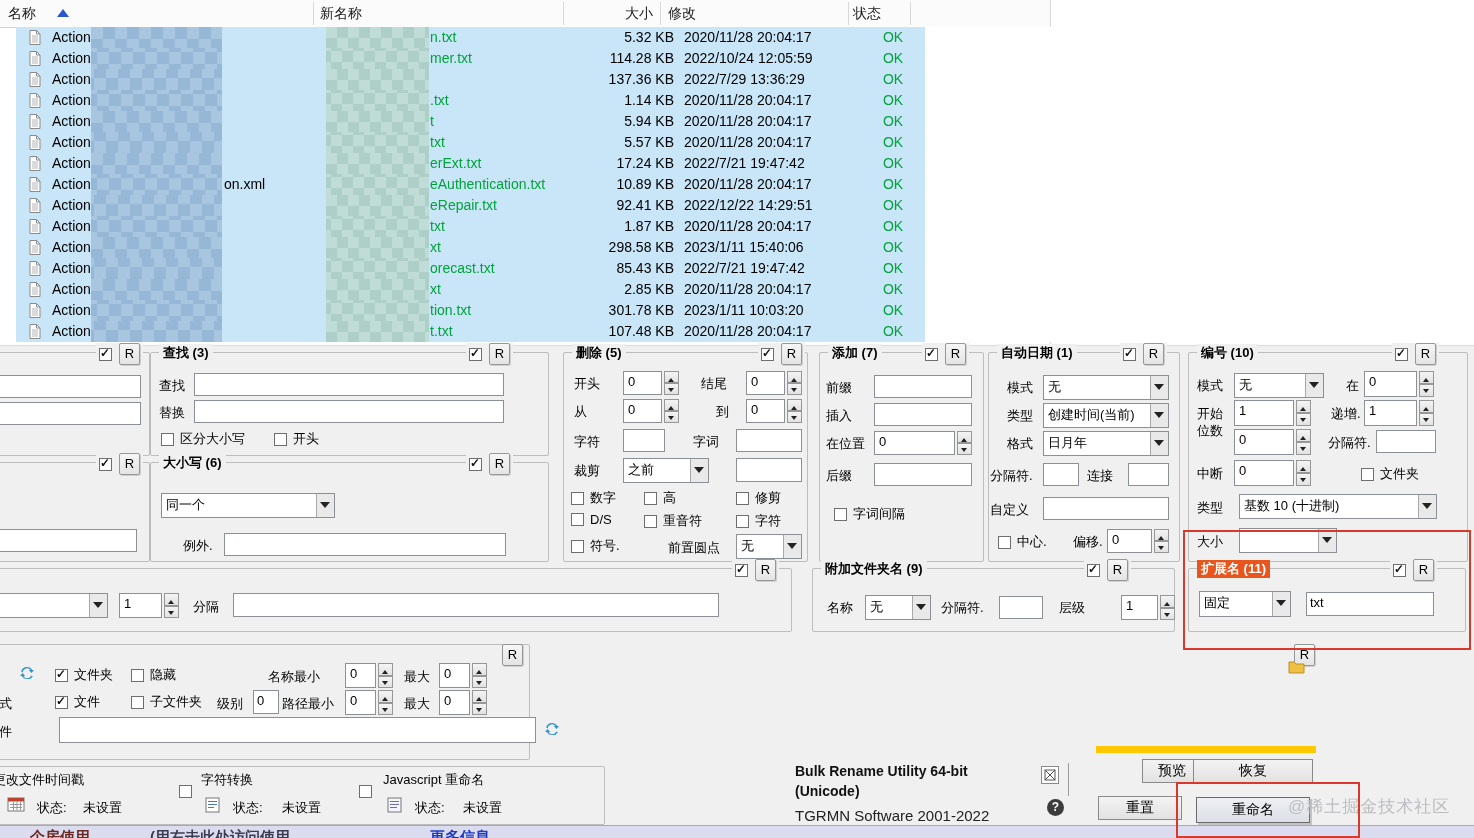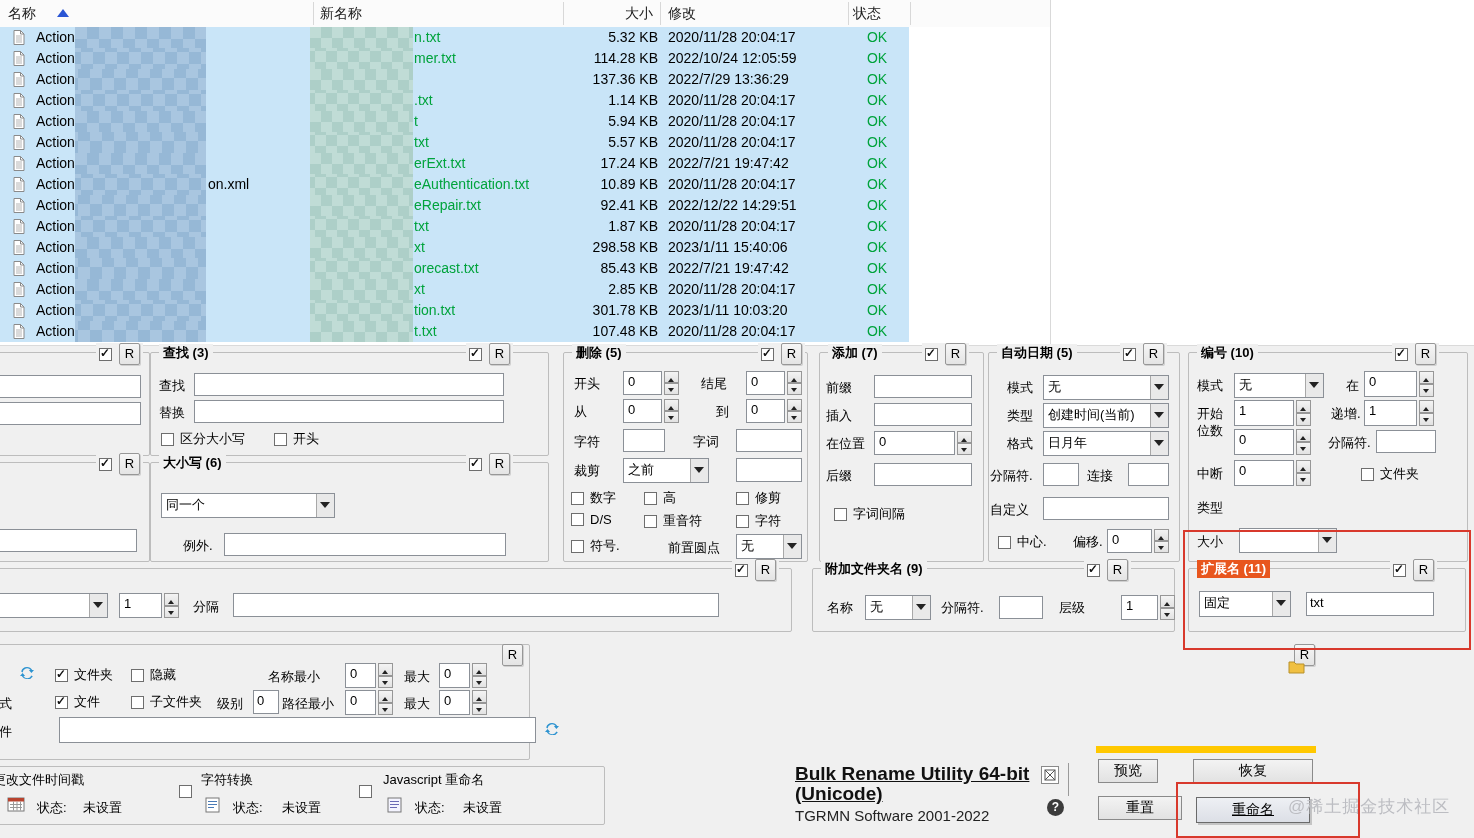--- a/index.html
+++ b/index.html
@@ -5,21 +5,21 @@
   html,body{margin:0;padding:0;background:#e8e8e8;}
   #app{position:relative;width:1474px;height:838px;overflow:hidden;background:#f0f0f0;
        font-family:"Liberation Sans",sans-serif;font-size:13px;color:#000;}
   
   .filelist{position:absolute;left:0;top:0;width:1474px;height:345px;background:#fff;overflow:hidden;}
   .fl-inner{position:absolute;left:0;top:0;width:1050px;height:345px;border-right:1px solid #d9d9d9;}
   .fl-header{position:absolute;left:0;top:0;width:1050px;height:27px;background:#fbfbfb;border-bottom:1px solid #d2d2d2;}
   .hcell{position:absolute;top:5px;font-size:14px;color:#1a1a1a;white-space:nowrap;}
   .hdiv{position:absolute;top:2px;width:1px;height:23px;background:#d8d8d8;}
   .sort-arrow{position:absolute;left:57px;top:9px;width:0;height:0;border-left:6px solid transparent;border-right:6px solid transparent;border-bottom:8px solid #2a55d4;}
-  #fl-rows{position:absolute;left:0;top:27px;width:1050px;height:318px;padding-left:40px;}
+  #fl-rows{position:absolute;left:16px;top:27px;width:1050px;height:318px;padding-left:40px;}
   .fl-row{position:absolute;left:0;width:1050px;height:21px;
           background:linear-gradient(90deg,#c9e5f8 0,#c9e5f8 909px,#fff 909px);}
   .fcell{position:absolute;top:0;line-height:21px;font-size:14px;white-space:nowrap;}
   .doc-ico{position:absolute;left:13px;top:3px;}
   .fname{left:36px;color:#000;}
   .fnsuf{left:208px;color:#000;}
   .fnew{left:414px;color:#00a33c;}
   .fsize{left:552px;width:106px;text-align:right;color:#000;}
   .fdate{left:668px;color:#000;}
   .fok{left:845px;width:64px;text-align:center;color:#00a33c;}
@@ -57,27 +57,27 @@
   .dd-btn{width:17px;background:#e9e9e9;border-left:1px solid #a8a8a8;position:relative;flex:none;}
   .dd-btn::after{content:"";position:absolute;left:3px;top:8px;border:5px solid transparent;border-top:6px solid #222;}
   .spin{position:absolute;display:flex;box-sizing:border-box;}
   .sp-val{background:#fff;border:1px solid #8b9097;flex:1;font-size:13px;padding:2px 4px;box-sizing:border-box;}
   .sp-btns{width:15px;display:flex;flex-direction:column;margin-left:2px;flex:none;}
   .sp-b{flex:1;background:linear-gradient(#f4f4f4,#e2e2e2);border:1px solid #979797;position:relative;}
   .sp-b.up::after{content:"";position:absolute;left:3px;top:3px;border:3px solid transparent;border-bottom:4px solid #222;}
   .sp-b.dn::after{content:"";position:absolute;left:3px;top:4px;border:3px solid transparent;border-top:4px solid #222;}
   .btn{position:absolute;background:linear-gradient(#f3f3f3,#e2e2e2);border:1px solid #8a8a8a;
        font-size:14px;text-align:center;box-sizing:border-box;display:flex;align-items:center;justify-content:center;}
-  .btn.primary{border:1px solid #6a6a6a;box-shadow:2px 2px 0 rgba(0,0,0,0.18);background:linear-gradient(#eef0f4,#dcdfe6);text-decoration:underline;}
+  .btn.primary{border:1px solid #6a6a6a;box-shadow:2px 2px 0 rgba(0,0,0,0.18);background:linear-gradient(#eef0f4,#dcdfe6);}
   .ico{position:absolute;display:inline-block;line-height:0;}
   .help-ico{position:absolute;width:17px;height:17px;border-radius:50%;background:#3c3c3c;color:#fff;
             font-size:12px;font-weight:bold;text-align:center;line-height:17px;}
   .vline{position:absolute;width:1px;background:#9a9a9a;}
   
-  .about1{position:absolute;font-weight:bold;font-size:19px;color:#111;white-space:nowrap;text-decoration:underline;}
+  .about1{position:absolute;font-weight:bold;font-size:14px;color:#111;white-space:nowrap;}
   .about3{position:absolute;font-size:15px;color:#222;white-space:nowrap;}
   
   .annot{position:absolute;border:2px solid #d8392c;pointer-events:none;z-index:60;}
   .ybar{position:absolute;background:#FFC800;z-index:40;}
   .watermark{position:absolute;font-size:17px;color:#bcbdc2;letter-spacing:1px;z-index:70;white-space:nowrap;}
   
   .statusbar{position:absolute;left:0;top:825px;width:1474px;height:13px;background:#dbdcef;
              border-top:1px solid #a6a6c0;overflow:hidden;z-index:30;}
   .sb-frag{position:absolute;top:2px;font-size:15px;font-weight:bold;white-space:nowrap;}
 </style>
@@ -487,21 +487,21 @@
       </span>
     <span class="lbl" style="left:6px;top:114px">后缀</span>
     <span class="inp" style="left:54px;top:110px;width:98px;height:23px"></span>
     <span class="cb-row" style="left:14px;top:152px">
         <span class="cbx"></span>
         <span>字词间隔</span>
       </span>
   </div>
 
   <div class="gb" style="left:988px;top:352px;width:190px;height:208px">
-    <span class="gb-title">自动日期 (5)</span>
+    <span class="gb-title">自动日期 (1)</span>
     <span class="gb-ctrl" style="right:12px">
       <span class="cbx on"></span>
       <span class="rbtn">R</span>
     </span>
     <span class="lbl" style="left:18px;top:26px">模式</span>
     <span class="dd" style="left:54px;top:22px;width:126px;height:25px">
         <span class="dd-val">无</span>
         <span class="dd-btn"></span>
       </span>
     <span class="lbl" style="left:18px;top:54px">类型</span>
@@ -585,20 +585,24 @@
         <span class="sp-btns">
           <span class="sp-b up"></span>
           <span class="sp-b dn"></span>
         </span>
       </span>
     <span class="cb-row" style="left:172px;top:112px">
         <span class="cbx"></span>
         <span>文件夹</span>
       </span>
     <span class="lbl" style="left:8px;top:146px">类型</span>
+    <span class="dd" style="left:50px;top:141px;width:198px;height:25px">
+        <span class="dd-val">基数 10 (十进制)</span>
+        <span class="dd-btn"></span>
+      </span>
     <span class="lbl" style="left:8px;top:180px">大小</span>
     <span class="dd" style="left:50px;top:175px;width:98px;height:25px">
         <span class="dd-val"></span>
         <span class="dd-btn"></span>
       </span>
   </div>
 
   <div class="gb" style="left:-40px;top:568px;width:830px;height:62px">
     <span class="gb-ctrl" style="right:12px">
       <span class="cbx on"></span>
@@ -756,26 +760,31 @@
   <div class="about1" style="left:795px;top:783px">(Unicode)</div>
   <div class="about3" style="left:795px;top:807px">TGRMN Software 2001-2022</div>
   <span class="ico" style="left:1041px;top:766px"><svg width="18" height="18" viewBox="0 0 18 18">
         <rect x="0.5" y="0.5" width="17" height="17" fill="#fff" stroke="#8a8a8a"></rect>
         <rect x="4" y="4" width="10" height="10" fill="none" stroke="#555"></rect>
         <path d="M4 4l10 10M14 4L4 14" stroke="#555"></path>
       </svg></span>
   <span class="vline" style="left:1068px;top:763px;height:33px"></span>
   <span class="help-ico" style="left:1047px;top:799px">?</span>
 
-  <div class="btn" style="left:1098px;top:759px;width:60px;height:24px">预览</div>
+  <div class="btn" style="left:1142px;top:759px;width:60px;height:24px">预览</div>
   <div class="btn" style="left:1193px;top:759px;width:120px;height:24px">恢复</div>
   <div class="btn" style="left:1098px;top:796px;width:84px;height:24px">重置</div>
   <div class="btn primary" style="left:1196px;top:797px;width:114px;height:26px">重命名</div>
 
   <div class="ybar" style="left:1096px;top:746px;width:220px;height:7px"></div>
 
   <div class="annot" style="left:1183px;top:530px;width:284px;height:116px"></div>
   <div class="annot" style="left:1176px;top:782px;width:180px;height:52px"></div>
 
   <div class="watermark" style="left:1288px;top:795px">@稀土掘金技术社区</div>
 
+  <div class="statusbar">
+    <span class="sb-frag" style="left:30px;color:#6a2b25">个房使用</span>
+    <span class="sb-frag" style="left:150px;color:#3c3c55">(用右击此处访问使用</span>
+    <span class="sb-frag" style="left:430px;color:#1f3bbf;text-decoration:underline">更多信息</span>
+  </div>
 
 </div>
 
 </body></html>

